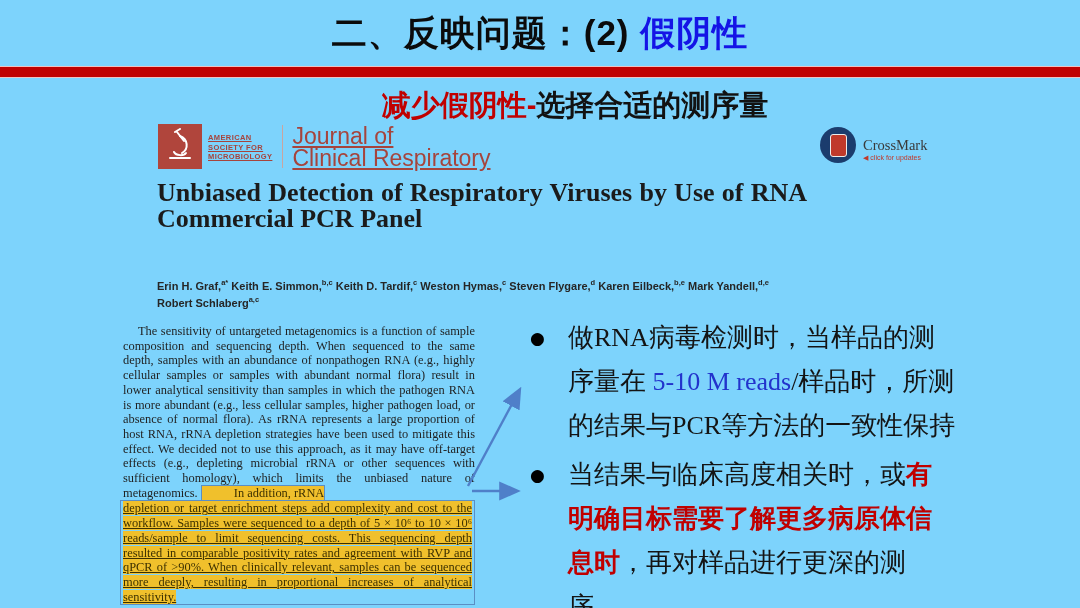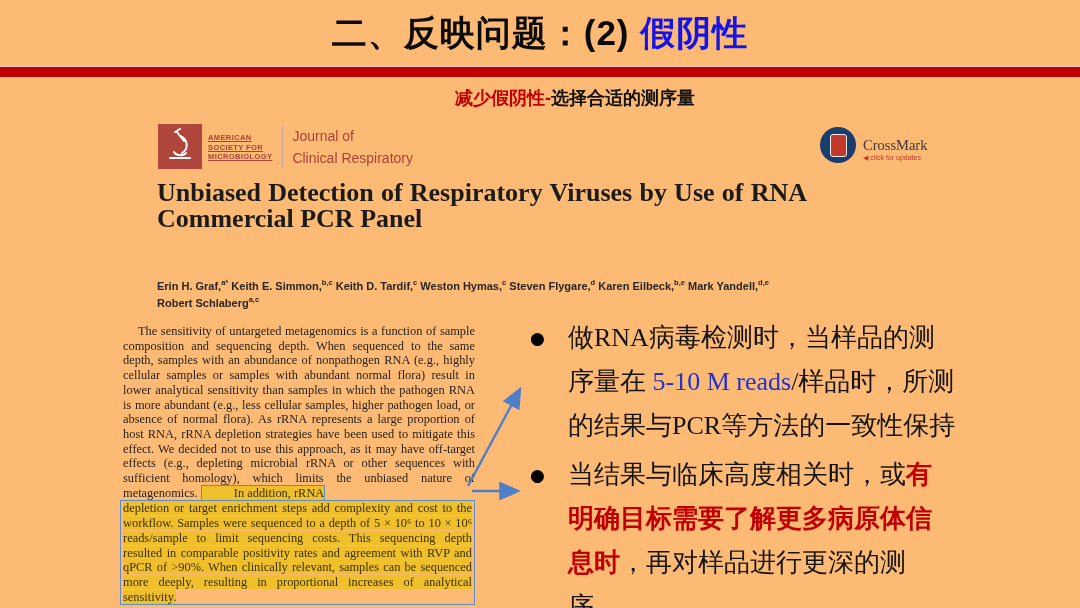--- a/index.html
+++ b/index.html
@@ -1,35 +1,35 @@
 <!DOCTYPE html>
 <html><head>
 <meta charset="utf-8">
 <style>
   html,body{margin:0;padding:0;background:#fff;}
-  .slide{position:relative;width:1080px;height:608px;background:#fdba74;overflow:hidden;
+  .slide{position:relative;width:1080px;height:608px;background:#7dd3fc;overflow:hidden;
          font-family:"Liberation Sans",sans-serif;}
 
   
   .slide-title{position:absolute;top:10px;left:0;width:100%;text-align:center;
                font-size:35px;font-weight:bold;color:#0b0b0b;letter-spacing:1px;}
   .slide-title .accent{color:#1414e6;}
   .red-rule{position:absolute;top:66px;left:0;width:1080px;height:10px;background:#c00000;
             border-top:1px solid #eec2c2;border-bottom:1px solid #eec2c2;}
-  .subtitle{position:absolute;top:86px;left:0;width:100%;text-align:center;font-size:18px;
+  .subtitle{position:absolute;top:86px;left:0;width:100%;text-align:center;font-size:29px;
             font-weight:bold;color:#121212;padding-left:70px;box-sizing:border-box;}
   .subtitle .sub-red{color:#c00000;}
 
   
   .journal-header{position:absolute;left:158px;top:124px;display:flex;align-items:flex-start;}
   .asm-logo{width:44px;height:45px;background:#b0453c;display:flex;align-items:center;justify-content:center;}
   .asm-text{margin-left:6px;padding-top:9px;font-size:7.5px;font-weight:bold;color:#a6443c;
             line-height:9.5px;letter-spacing:.4px;text-decoration:underline;}
   .jh-divider{width:1px;height:43px;background:#c9a5a0;margin:1px 9px 0 10px;}
-  .journal-name{font-size:14px;color:#a6443c;line-height:21.5px;padding-top:2px;}
+  .journal-name{font-size:23px;color:#a6443c;line-height:21.5px;padding-top:2px;text-decoration:underline;}
 
   .crossmark{position:absolute;left:820px;top:127px;display:flex;align-items:center;gap:7px;}
   .cm-circle{width:36px;height:36px;border-radius:50%;background:#1b3c6d;
              display:flex;align-items:center;justify-content:center;}
   .cm-book{width:15px;height:21px;background:#c0392b;border:1.5px solid #ececec;border-radius:3px;}
   .cm-label{font-family:"Liberation Serif",serif;font-size:14.5px;color:#3a3a3a;margin-top:8px;}
   .cm-sub{font-size:7px;color:#c0392b;}
 
   
   .article-title{position:absolute;left:157px;top:180px;width:650px;
@@ -40,21 +40,21 @@
   .authors{position:absolute;left:157px;top:276px;width:700px;font-size:11px;font-weight:bold;
            color:#262626;line-height:14px;}
   .authors sup{font-size:7.5px;}
 
   .abstract{position:absolute;left:123px;top:324px;width:352px;
             font-family:"Liberation Serif","DejaVu Serif",serif;font-size:12.4px;
             line-height:14.7px;color:#1f1f1f;text-align:justify;}
   .abstract p{margin:0;text-indent:15px;}
   .hl-inline{background:#f0c02c;border:1px solid #5b8ec4;color:#3c3000;padding-left:32px;}
   .hl-block{border:1.6px solid #5b8ec4;margin-left:-3px;padding:0 2px;text-align:justify;}
-  .hl-block .hl-bg{background:#f0c02c;color:#3c3000;}
+  .hl-block .hl-bg{background:#f0c02c;color:#3c3000;text-decoration:underline;}
 
   
   .bullets{position:absolute;left:527px;top:316px;width:430px;
            font-family:"Liberation Serif","DejaVu Serif",serif;color:#141414;}
   .bullet{display:flex;}
   .bullet + .bullet{margin-top:5px;}
   .bullet-dot{width:38px;font-size:17px;line-height:44px;padding-left:3px;
               font-family:"DejaVu Sans",sans-serif;color:#000;}
   .bullet-text{font-size:26px;line-height:44px;}
   .seg-n{color:#141414;}

